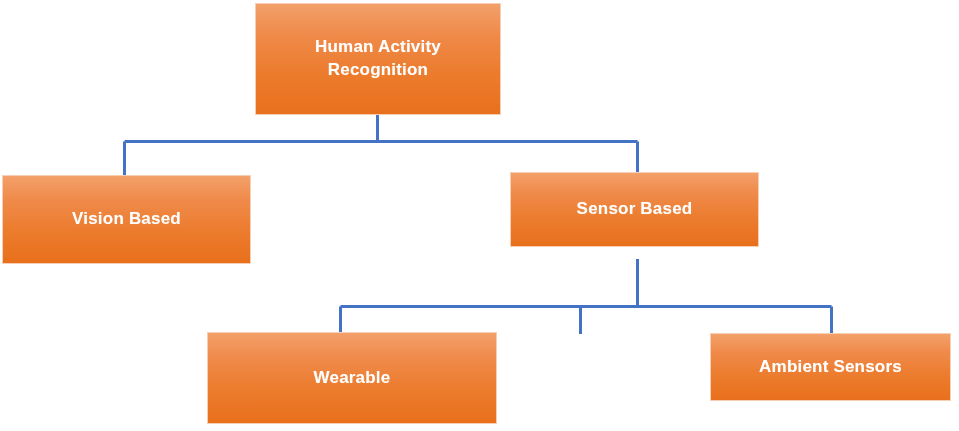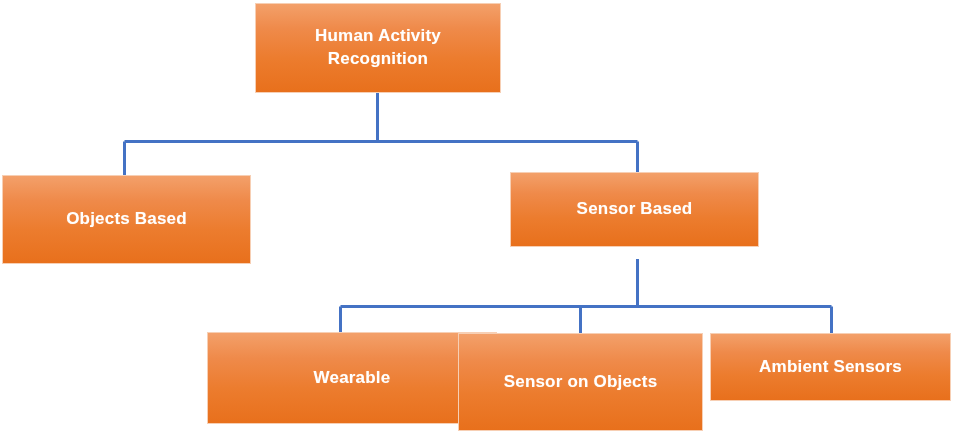--- a/index.html
+++ b/index.html
@@ -46,21 +46,21 @@
     line-height: 1.35;
     text-shadow: 0 0 1px rgba(255,255,255,0.35);
     -webkit-font-smoothing: antialiased;
   }
   .node-label {
     display: block;
     padding: 0 10px;
     white-space: pre-line;
   }
   
-  #node-root      { left: 255px; top: 3px;   width: 246px; height: 90px;  }
+  #node-root      { left: 255px; top: 3px;   width: 246px; height: 112px;  }
   
   #node-vision    { left: 2px;   top: 175px; width: 249px; height: 89px;  }
   #node-sensor    { left: 510px; top: 172px; width: 249px; height: 75px;  }
   
   #node-wearable  { left: 207px; top: 332px; width: 290px; height: 92px;  }
   #node-objects   { left: 458px; top: 333px; width: 245px; height: 98px;  }
   #node-ambient   { left: 710px; top: 333px; width: 241px; height: 68px;  }
 </style>
 </head>
 <body>
@@ -89,32 +89,29 @@
       <path d="M 831.5 306.5 L 831.5 334"></path>
     </g>
   </svg>
 
   <div class="node" id="node-root">
     <span class="node-label">Human Activity
 Recognition</span>
   </div>
 
   <div class="node" id="node-vision">
-    <span class="node-label">Objects Based</span>
+    <span class="node-label">Vision Based</span>
   </div>
 
   <div class="node" id="node-sensor">
     <span class="node-label">Sensor Based</span>
   </div>
 
   <div class="node" id="node-wearable">
     <span class="node-label">Wearable</span>
   </div>
 
-  <div class="node" id="node-objects">
-    <span class="node-label">Sensor on Objects</span>
-  </div>
 
   <div class="node" id="node-ambient">
     <span class="node-label">Ambient Sensors</span>
   </div>
 
 </div>
 
 </body></html>

